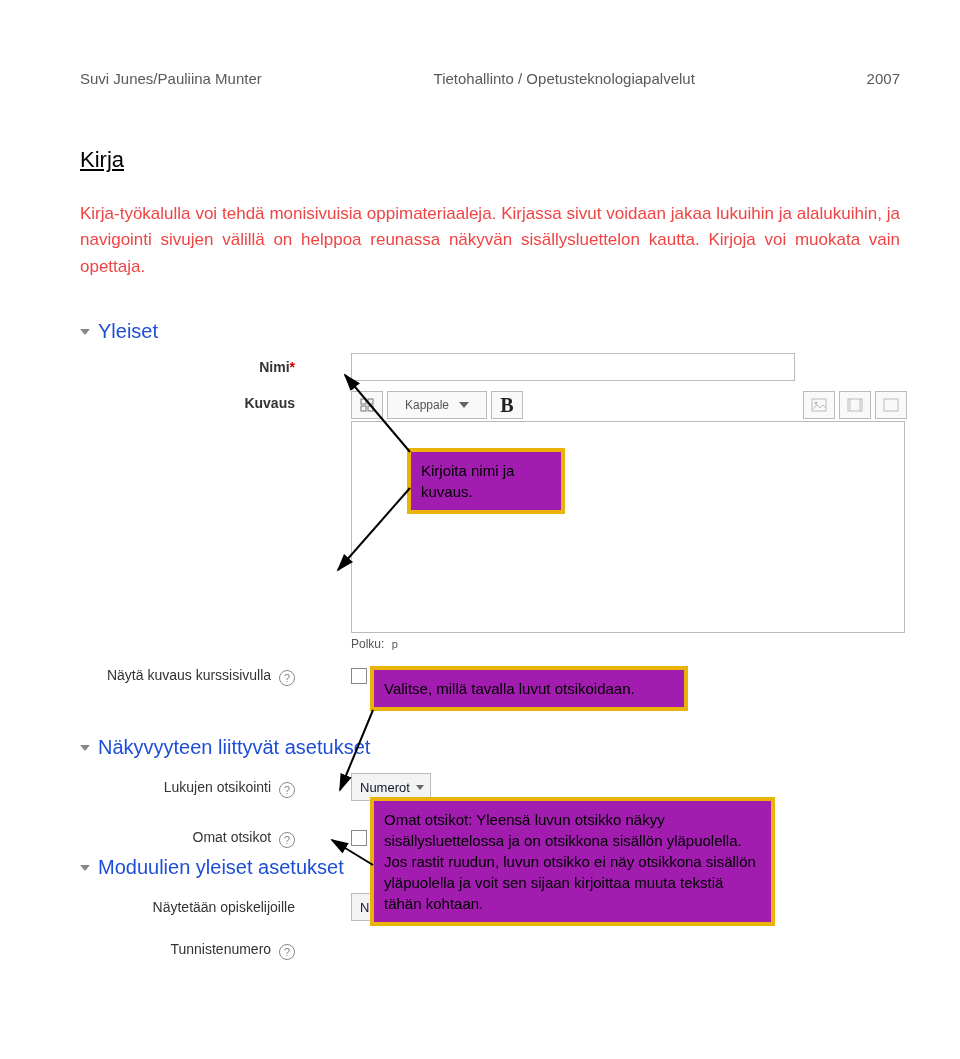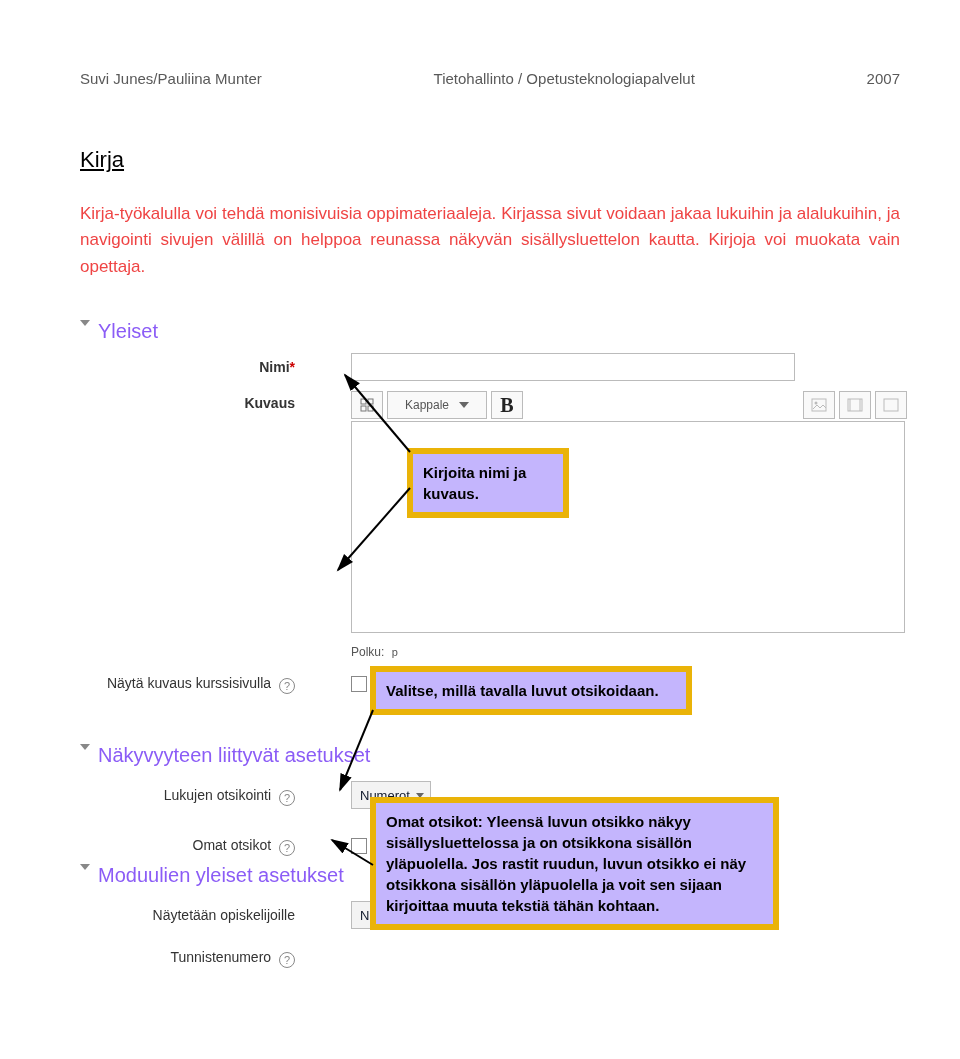--- a/index.html
+++ b/index.html
@@ -32,23 +32,23 @@
       color: #ef4444;
       text-align: justify;
       margin-bottom: 40px;
     }
     .form-wrap {
       position: relative;
     }
     
     .section-head {
       display: flex;
-      align-items: flex-start;
+      align-items: center;
       font-size: 20px;
-      color: #8b5cf6;
+      color: #1d4ed8;
       margin-top: 18px;
       margin-bottom: 10px;
     }
     .chevron-down-icon {
       display: inline-block;
       width: 0;
       height: 0;
       border-left: 5px solid transparent;
       border-right: 5px solid transparent;
       border-top: 6px solid #888;
@@ -108,21 +108,21 @@
     .tbtn.square { width: 32px; padding: 0; }
     .tbtn.big-b  { font-family: Georgia, serif; font-weight: bold; font-size: 20px; color: #222; }
     .editor-canvas {
       border: 1px solid #bbb;
       height: 210px;
       width: 552px;
     }
     .polku {
       font-size: 12px;
       color: #555;
-      margin-top: 12px;
+      margin-top: 4px;
     }
     .polku-val { margin-left: 4px; font-size: 11px;}
     .checkbox {
       display: inline-block;
       width: 14px;
       height: 14px;
       border: 1px solid #888;
       background: #fff;
       vertical-align: middle;
       margin-top: 7px;
@@ -157,27 +157,26 @@
       position: absolute;
       right: 6px;
       top: 11px;
       border-left: 4px solid transparent;
       border-right: 4px solid transparent;
       border-top: 5px solid #666;
     }
     
     .anno {
       position: absolute;
-      border: 6px solid #eab308;
-      background: #c4b5fd;
+      border: 4px solid #eab308;
+      background: #a21caf;
       font-size: 15px;
       line-height: 1.4;
       padding: 8px 10px;
       color: #000;
-      font-weight: bold;
     }
     
     svg.arrows {
       position: absolute;
       left: 0;
       top: 0;
       width: 100%;
       height: 100%;
       pointer-events: none;
     }

